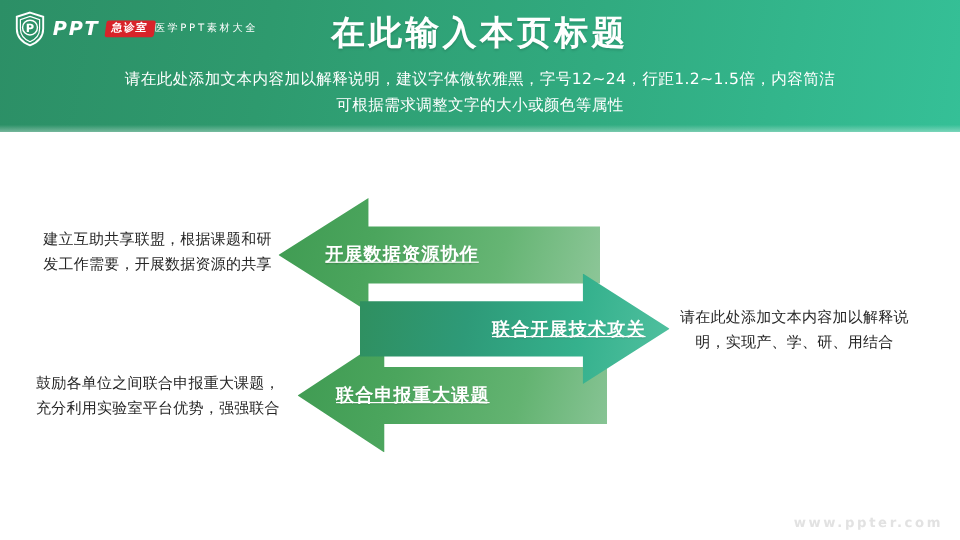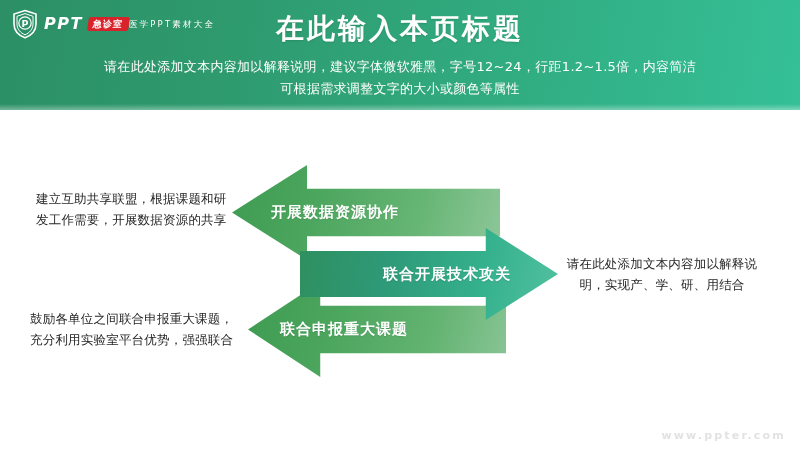--- a/index.html
+++ b/index.html
@@ -131,23 +131,24 @@
     text-align: right;
   }
 
   .arrow-label {
     color: #ffffff;
     font-size: 15px;
     font-weight: bold;
     letter-spacing: 1px;
     white-space: nowrap;
     text-shadow: 0 1px 1px rgba(0,0,0,0.10);
+    text-decoration: underline;
   }
   .arrow-1 .arrow-label { margin-left: 39px; }
-  .arrow-2 .arrow-label { margin-right: 47px; }
+  .arrow-2 .arrow-label { margin-right: 20px; }
   .arrow-3 .arrow-label { margin-left: 32px; }
 
   
   .desc {
     position: absolute;
     color: #262626;
     font-size: 12.5px;
     line-height: 21px;
     letter-spacing: 0.2px;
   }

